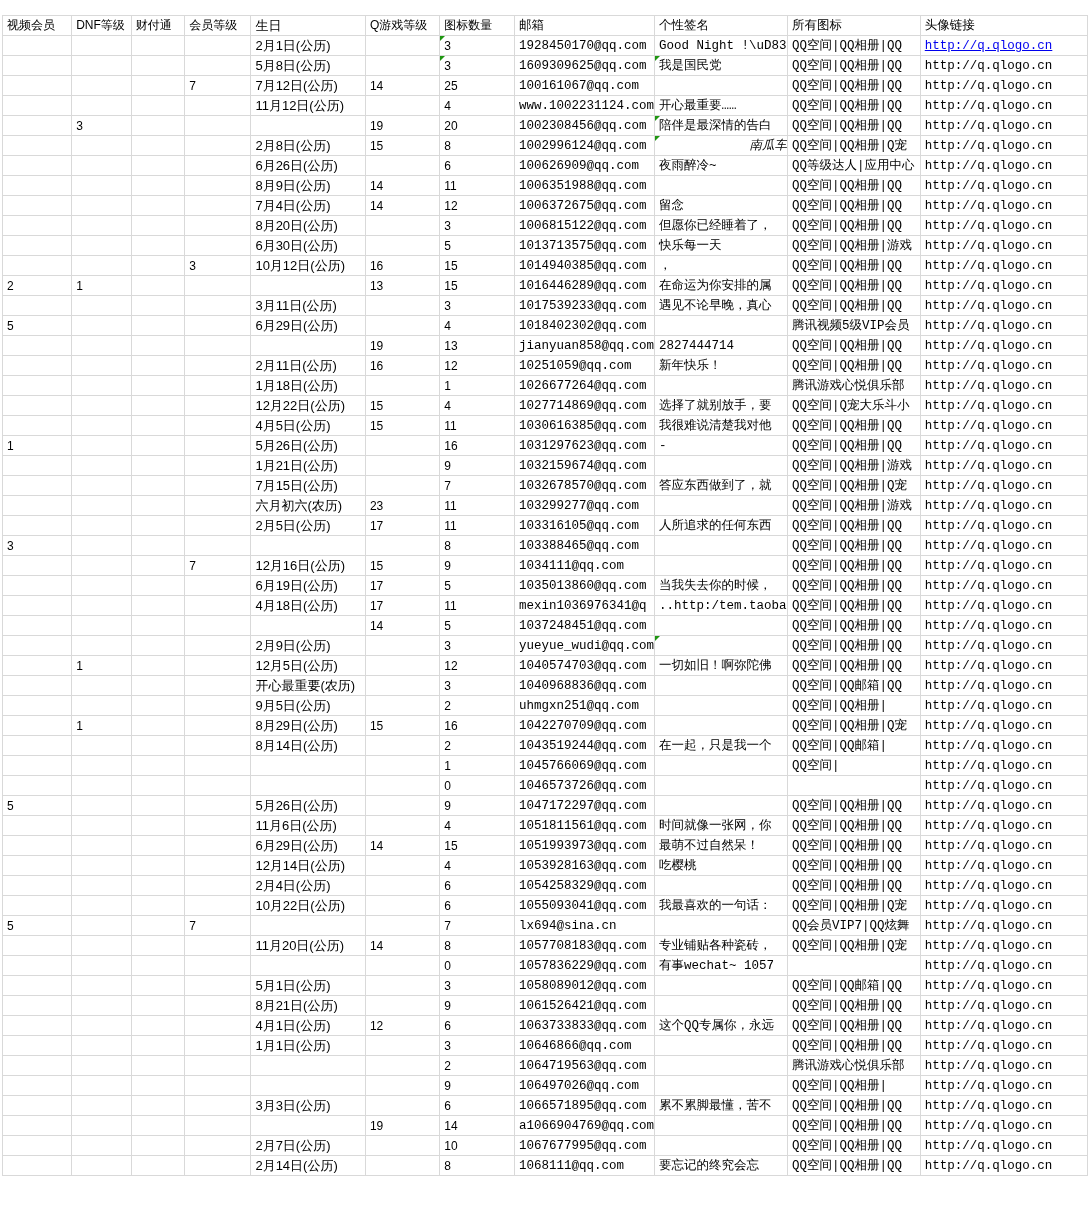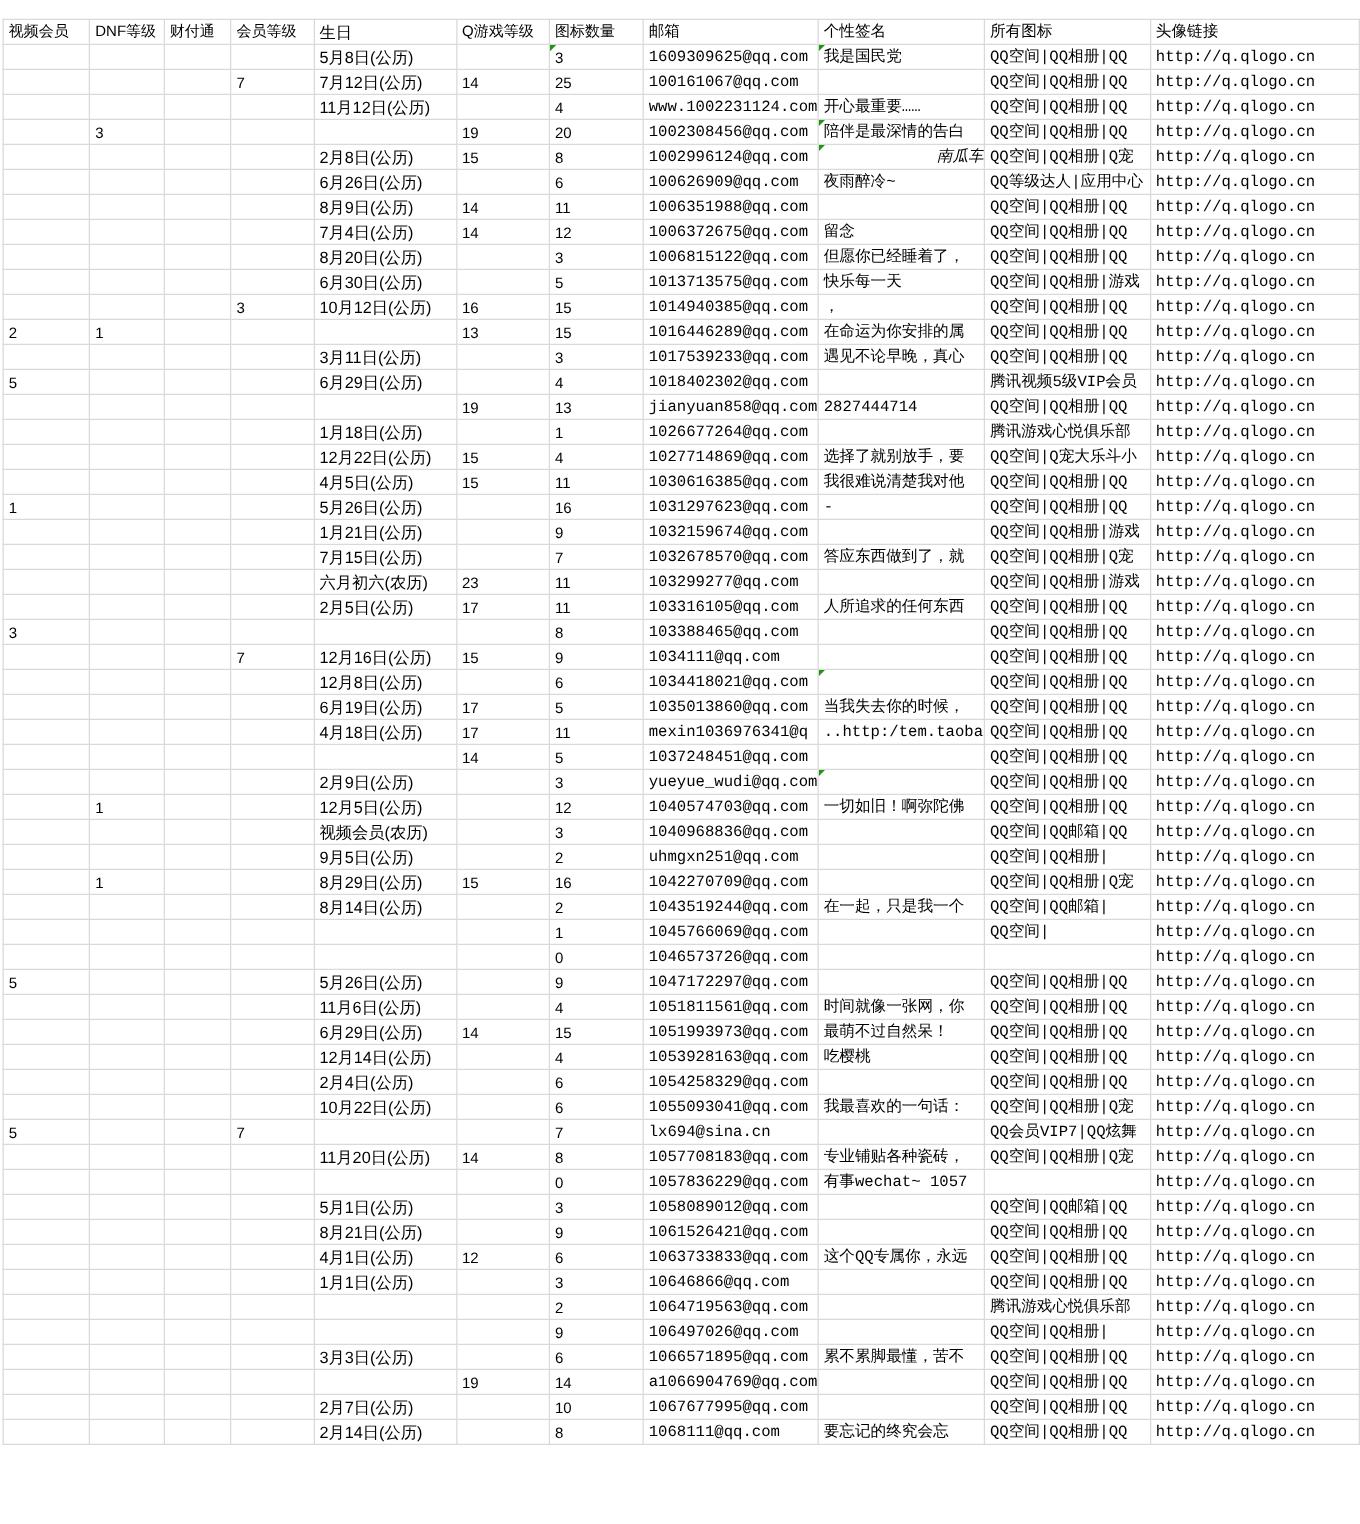--- a/index.html
+++ b/index.html
@@ -52,20 +52,33 @@
             <th class="c9">所有图标</th>
             <th class="c10">头像链接</th>
           </tr>
       </thead>
       <tbody id="table-body">
           <tr>
             <td class="c0"></td>
             <td class="c1"></td>
             <td class="c2"></td>
             <td class="c3"></td>
+            <td class="c4">2月1日(公历)</td>
+            <td class="c5"></td>
+            <td class="c6">3<i class="tri"></i></td>
+            <td class="c7">1928450170@qq.com</td>
+            <td class="c8">Good Night !\uD83</td>
+            <td class="c9">QQ空间|QQ相册|QQ</td>
+            <td class="c10 link">http://q.qlogo.cn</td>
+          </tr>
+          <tr>
+            <td class="c0"></td>
+            <td class="c1"></td>
+            <td class="c2"></td>
+            <td class="c3"></td>
             <td class="c4">5月8日(公历)</td>
             <td class="c5"></td>
             <td class="c6">3<i class="tri"></i></td>
             <td class="c7">1609309625@qq.com</td>
             <td class="c8">我是国民党<i class="tri"></i></td>
             <td class="c9">QQ空间|QQ相册|QQ</td>
             <td class="c10">http://q.qlogo.cn</td>
           </tr>
           <tr>
             <td class="c0"></td>
@@ -247,20 +260,33 @@
             <td class="c7">jianyuan858@qq.com</td>
             <td class="c8">2827444714</td>
             <td class="c9">QQ空间|QQ相册|QQ</td>
             <td class="c10">http://q.qlogo.cn</td>
           </tr>
           <tr>
             <td class="c0"></td>
             <td class="c1"></td>
             <td class="c2"></td>
             <td class="c3"></td>
+            <td class="c4">2月11日(公历)</td>
+            <td class="c5">16</td>
+            <td class="c6">12</td>
+            <td class="c7">10251059@qq.com</td>
+            <td class="c8">新年快乐！</td>
+            <td class="c9">QQ空间|QQ相册|QQ</td>
+            <td class="c10">http://q.qlogo.cn</td>
+          </tr>
+          <tr>
+            <td class="c0"></td>
+            <td class="c1"></td>
+            <td class="c2"></td>
+            <td class="c3"></td>
             <td class="c4">1月18日(公历)</td>
             <td class="c5"></td>
             <td class="c6">1</td>
             <td class="c7 spill">1026677264@qq.com</td>
             <td class="c8"></td>
             <td class="c9">腾讯游戏心悦俱乐部</td>
             <td class="c10">http://q.qlogo.cn</td>
           </tr>
           <tr>
             <td class="c0"></td>
@@ -377,35 +403,20 @@
             <td class="c7 spill">1034111@qq.com</td>
             <td class="c8"></td>
             <td class="c9">QQ空间|QQ相册|QQ</td>
             <td class="c10">http://q.qlogo.cn</td>
           </tr>
           <tr>
             <td class="c0"></td>
             <td class="c1"></td>
             <td class="c2"></td>
             <td class="c3"></td>
-            <td class="c4">12月8日(公历)</td>
-            <td class="c5"></td>
-            <td class="c6">6</td>
-            <td class="c7">1034418021@qq.com</td>
-            <td class="c8">
-              <i class="tri"></i>
-            </td>
-            <td class="c9">QQ空间|QQ相册|QQ</td>
-            <td class="c10">http://q.qlogo.cn</td>
-          </tr>
-          <tr>
-            <td class="c0"></td>
-            <td class="c1"></td>
-            <td class="c2"></td>
-            <td class="c3"></td>
             <td class="c4">6月19日(公历)</td>
             <td class="c5">17</td>
             <td class="c6">5</td>
             <td class="c7">1035013860@qq.com</td>
             <td class="c8">当我失去你的时候，</td>
             <td class="c9">QQ空间|QQ相册|QQ</td>
             <td class="c10">http://q.qlogo.cn</td>
           </tr>
           <tr>
             <td class="c0"></td>
@@ -459,21 +470,21 @@
             <td class="c7">1040574703@qq.com</td>
             <td class="c8">一切如旧！啊弥陀佛</td>
             <td class="c9">QQ空间|QQ相册|QQ</td>
             <td class="c10">http://q.qlogo.cn</td>
           </tr>
           <tr>
             <td class="c0"></td>
             <td class="c1"></td>
             <td class="c2"></td>
             <td class="c3"></td>
-            <td class="c4">视频会员(农历)</td>
+            <td class="c4">开心最重要(农历)</td>
             <td class="c5"></td>
             <td class="c6">3</td>
             <td class="c7 spill">1040968836@qq.com</td>
             <td class="c8"></td>
             <td class="c9">QQ空间|QQ邮箱|QQ</td>
             <td class="c10">http://q.qlogo.cn</td>
           </tr>
           <tr>
             <td class="c0"></td>
             <td class="c1"></td>

